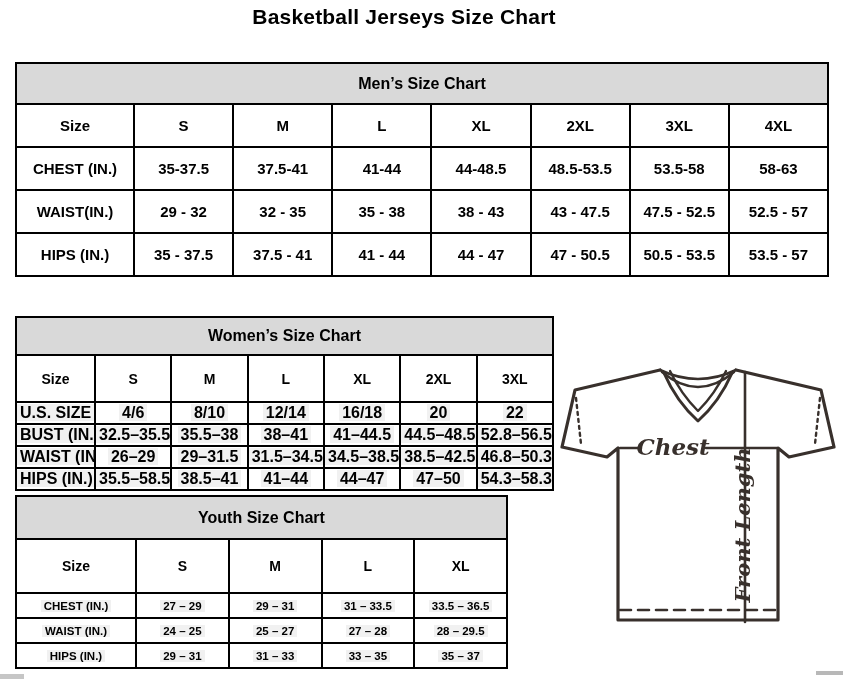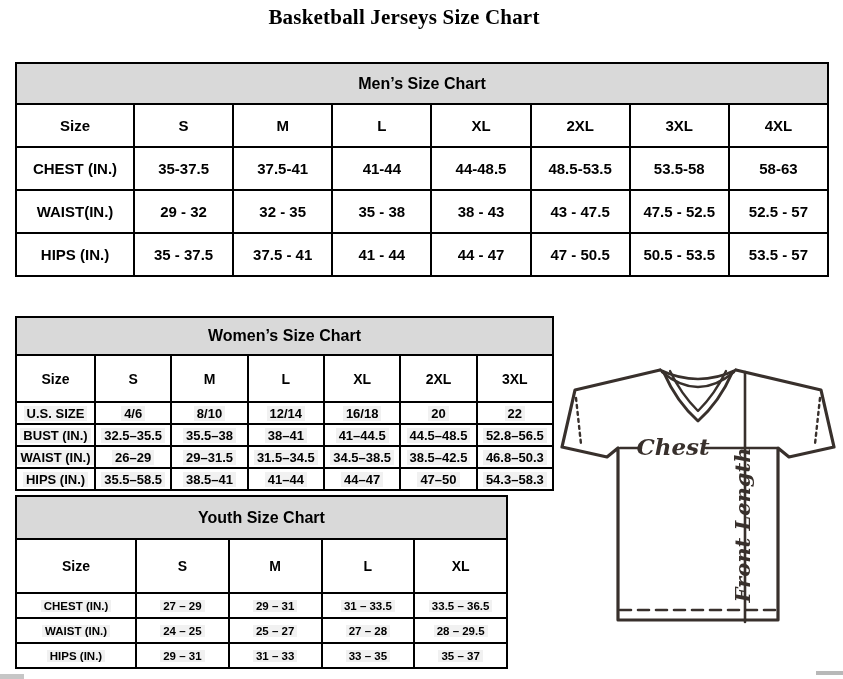--- a/index.html
+++ b/index.html
@@ -1,34 +1,34 @@
 <!DOCTYPE html>
 <html><head>
 <meta charset="utf-8">
 <style>
   html,body{margin:0;padding:0;}
   body{font-family:"Liberation Sans",sans-serif;background:#fff;}
   #page{position:relative;width:843px;height:679px;background:#fff;overflow:hidden;color:#000;}
   #page-title{position:absolute;left:0;top:5px;width:808px;text-align:center;
-    font-size:21px;font-weight:bold;letter-spacing:0.2px;font-family:Liberation Serif, serif;}
+    font-size:21px;font-weight:bold;letter-spacing:0.2px;}
   .tbl{position:absolute;}
   .tbl table{border-collapse:collapse;table-layout:fixed;width:100%;height:100%;}
   .tbl td{border:2px solid #000;text-align:center;vertical-align:middle;
     font-weight:bold;padding:0;overflow:hidden;white-space:nowrap;}
   tr.band td{background:#d9d9d9;}
   
   #men{left:15px;top:62px;width:814px;height:213px;}
   #men tr.band td{height:39px;font-size:16px;margin-top:10px;}
   #men tr.head td{height:41px;font-size:15px;}
   #men tr.data td{height:41px;font-size:15px;}
   
   #women{left:15px;top:316px;width:539px;height:167px;}
   #women tr.band td{height:36px;font-size:16px;}
   #women tr.head td{height:45px;font-size:14px;}
-  #women tr.data td{height:20px;font-size:13px;}
+  #women tr.data td{height:20px;font-size:16px;}
   
   #youth{left:15px;top:495px;width:493px;height:174px;}
   #youth tr.band td{height:36px;font-size:16px;}
   #youth tr.head td{height:46px;font-size:14px;}
   #youth tr.data td{height:20px;font-size:11.5px;}
   .hl{background:#f1f1f1;padding:0 3px;}
   
   #diagram{position:absolute;left:552px;top:362px;width:292px;height:268px;}
   .diagram-label{font-family:"DejaVu Serif",serif;font-style:italic;font-weight:bold;}
   

